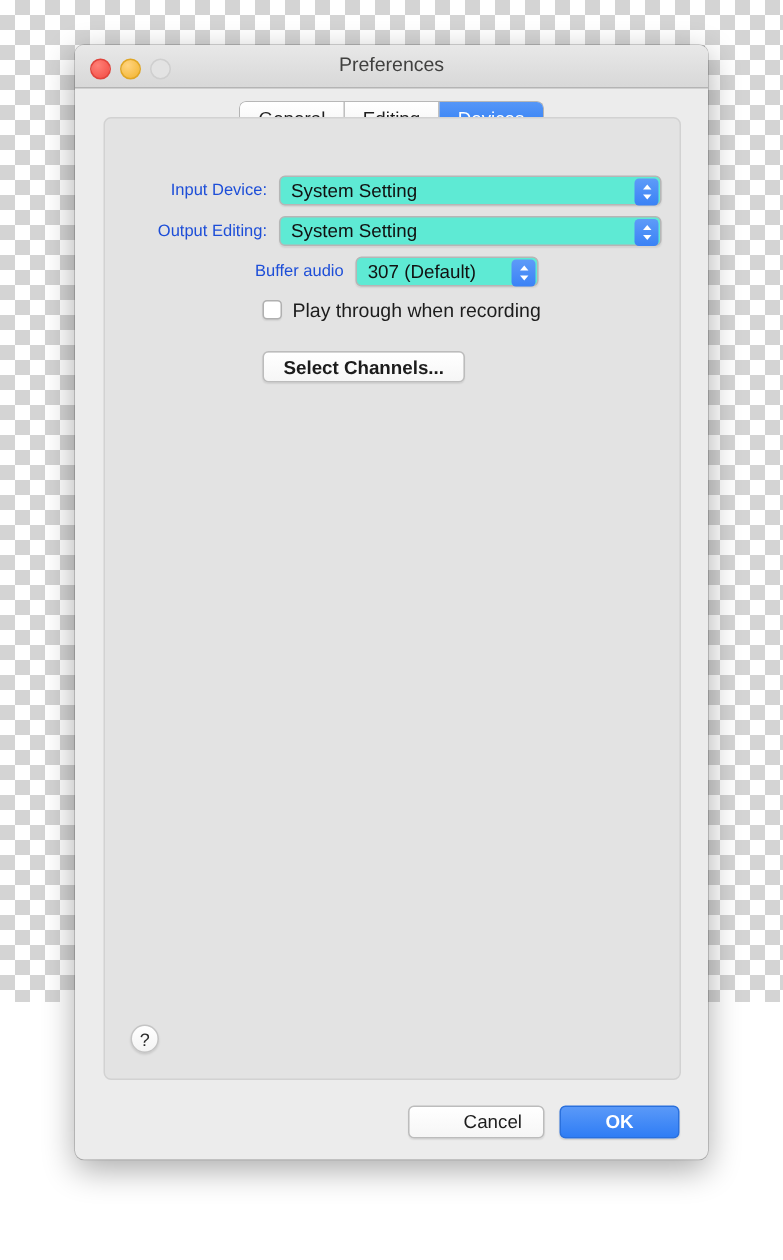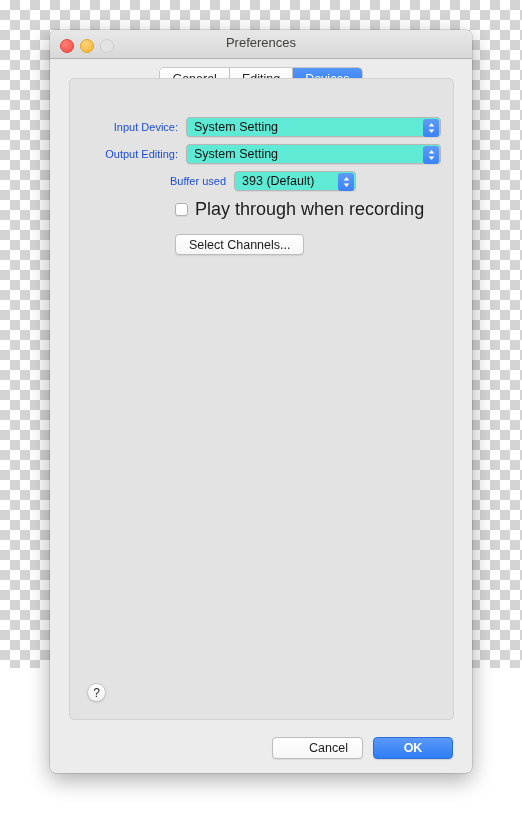--- a/index.html
+++ b/index.html
@@ -169,21 +169,21 @@
   .checkbox-box {
     width: 13px;
     height: 13px;
     border-radius: 3px;
     background: #ffffff;
     border: 0.5px solid #b0b0b0;
     box-shadow: 0 1px 1px rgba(0,0,0,0.07);
     box-sizing: border-box;
   }
   .checkbox-label {
-    font-size: 18px;
+    font-size: 13px;
     color: #1c1c1c;
     margin-left: 7px;
     white-space: nowrap;
   }
 
   
   .push-button {
     display: inline-flex;
     align-items: center;
     justify-content: center;
@@ -191,20 +191,21 @@
     padding: 0 13px;
     font-size: 12.5px;
     color: #1c1c1c;
     background: linear-gradient(to bottom, #ffffff, #f6f6f6);
     border: 0.5px solid #bcbcbc;
     border-radius: 4px;
     box-shadow: 0 1px 1px rgba(0,0,0,0.08);
     box-sizing: border-box;
     cursor: default;
     white-space: nowrap;
+    font-weight: bold;
   }
 
   
   #help-button {
     position: absolute;
     left: 17px;
     bottom: 17px;
     width: 19px;
     height: 19px;
     border-radius: 50%;
@@ -302,23 +303,23 @@
           <div class="stepper">
             <svg width="9" height="14" viewBox="0 0 9 14" aria-hidden="true">
               <path d="M4.5 2 L7.3 5.4 L1.7 5.4 Z" fill="#ffffff"></path>
               <path d="M4.5 12 L7.3 8.6 L1.7 8.6 Z" fill="#ffffff"></path>
             </svg>
           </div>
         </div>
       </div>
 
       <div class="row" style="left:100px; top:92px;">
-        <div class="field-label">Buffer used</div>
+        <div class="field-label">Buffer audio</div>
         <div class="popup" style="width:122px; margin-left:8px;">
-          <div class="value">393 (Default)</div>
+          <div class="value">307 (Default)</div>
           <div class="stepper">
             <svg width="9" height="14" viewBox="0 0 9 14" aria-hidden="true">
               <path d="M4.5 2 L7.3 5.4 L1.7 5.4 Z" fill="#ffffff"></path>
               <path d="M4.5 12 L7.3 8.6 L1.7 8.6 Z" fill="#ffffff"></path>
             </svg>
           </div>
         </div>
       </div>
 
       <div class="row" style="left:105px; top:120px;">

